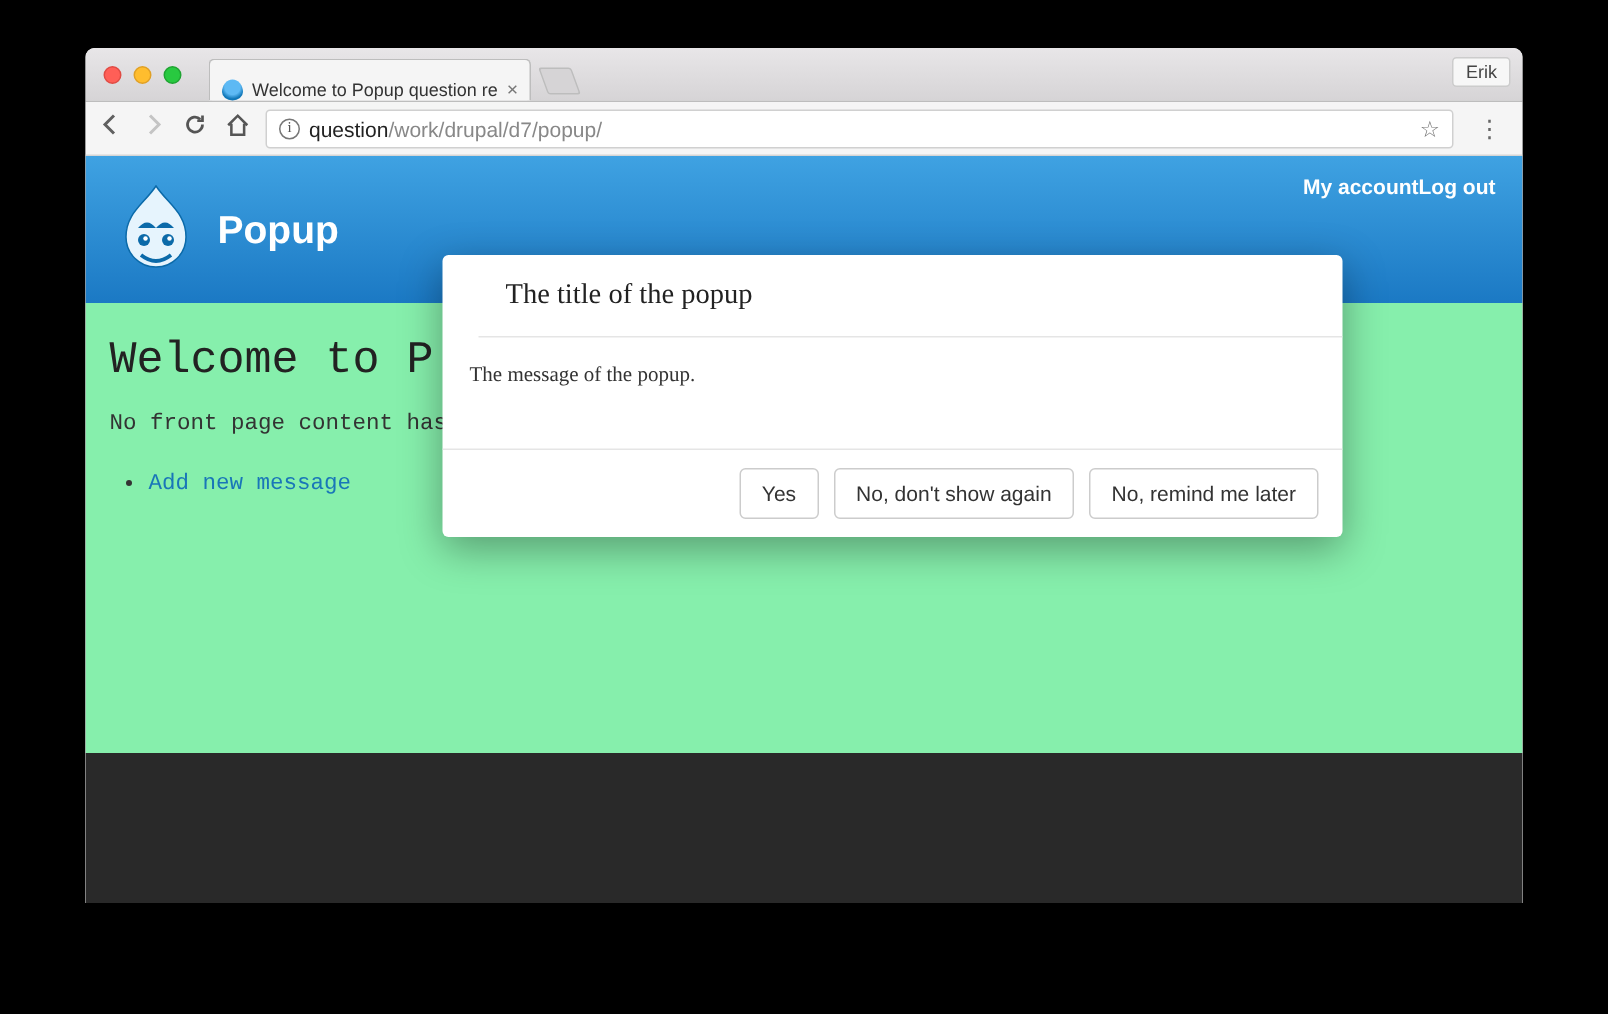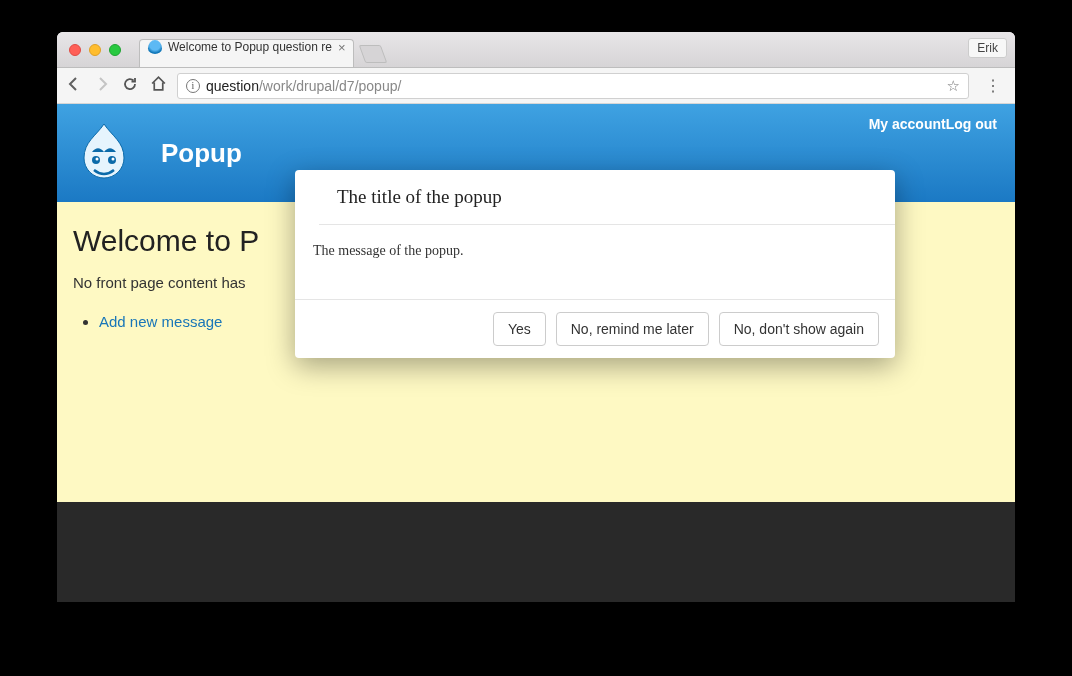--- a/index.html
+++ b/index.html
@@ -43,21 +43,21 @@
     .tl.green { background: #28c940; border: 0.5px solid #1fa432; }
     .tab {
       margin-left: 18px;
       height: 28px;
       align-self: flex-end;
       background: #f5f5f5;
       border: 1px solid #bdbdbd;
       border-bottom: none;
       border-radius: 4px 4px 0 0;
       display: flex;
-      align-items: flex-start;
+      align-items: flex-end;
       padding: 0 8px;
       gap: 6px;
       min-width: 210px;
       font-size: 12px;
       color: #333;
     }
     .tab .favicon {
       width: 14px; height: 14px;
       background: radial-gradient(circle at 50% 35%, #5db9f4 45%, #1077b8 70%);
       border-radius: 50% 50% 50% 50% / 60% 60% 40% 40%;
@@ -136,39 +136,39 @@
     }
     .drupal-logo {
       width: 58px; height: 58px;
       display: flex;
       align-items: center;
       justify-content: center;
     }
     .site-name {
       font-size: 26px;
       font-weight: bold;
-      margin-left: 28px;
+      margin-left: 12px;
       color: #fff;
       font-family: "Helvetica Neue", Arial, sans-serif;
     }
     .header-links {
       position: absolute;
       right: 18px;
       top: 12px;
       display: flex;
       font-size: 14px;
       font-weight: bold;
     }
     .header-links a { color: #fff; text-decoration: none; }
     .page-body {
       flex: 1;
       padding: 22px 16px;
-      font-family: Liberation Sans, sans-serif;
-      color: #333;
-      background: #fef9c3;
+      font-family: Liberation Mono, monospace;
+      color: #333;
+      background: #86efac;
       position: relative;
     }
     .page-title {
       font-size: 30px;
       font-weight: normal;
       color: #222;
       margin-bottom: 16px;
     }
     .page-text { font-size: 15px; margin-bottom: 22px; }
     .add-link { color: #1976b8; font-size: 15px; }
@@ -302,17 +302,17 @@
     </div>
 
     <div class="site-footer"></div>
   </div>
 
   <div class="dialog">
     <div class="dialog-title">The title of the popup</div>
     <div class="dialog-body">The message of the popup.</div>
     <div class="dialog-buttons">
       <button>Yes</button>
+      <button>No, don't show again</button>
       <button>No, remind me later</button>
-      <button>No, don't show again</button>
     </div>
   </div>
 </div>
 
 </body></html>

